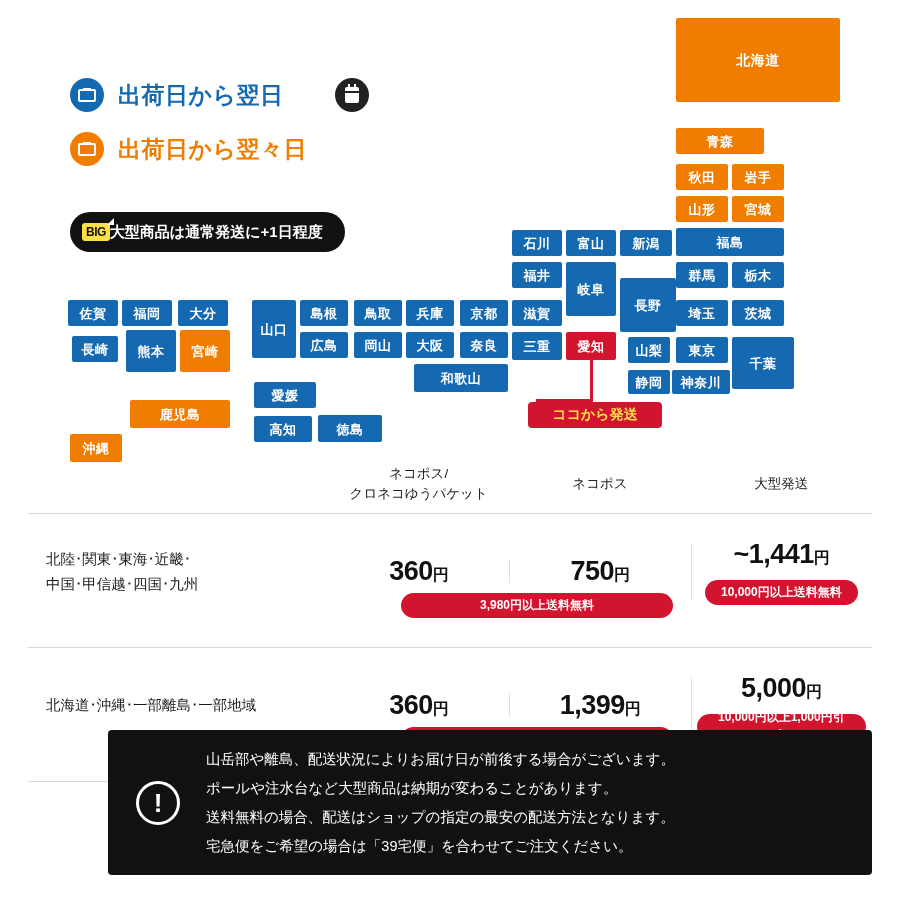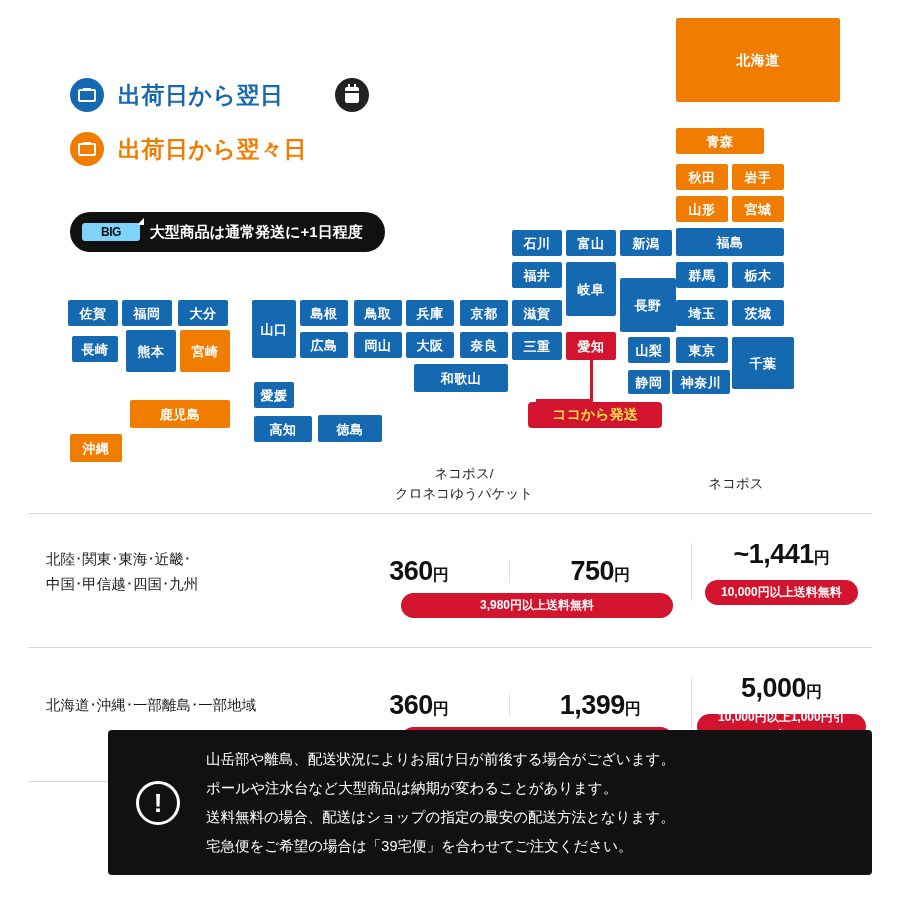--- a/index.html
+++ b/index.html
@@ -56,22 +56,22 @@
   .legend-row2 { margin-top: 20px; }
   .legend-inline { position: absolute; left: 335px; top: 78px; display:flex; align-items:center; }
 
   .big-pill {
     position: absolute; left: 70px; top: 212px;
     background: #111111; color: #ffffff;
     border-radius: 22px; height: 40px;
     display: flex; align-items: center; padding: 0 22px 0 12px;
   }
   .big-badge {
-    background:#7dd3fc; color:#111111; font-weight:bold; font-size:12px;
-    border-radius:3px; padding:2px 19px; margin-right:10px; letter-spacing:-0.5px;
+    background:#fde047; color:#111111; font-weight:bold; font-size:12px;
+    border-radius:3px; padding:2px 4px; margin-right:0; letter-spacing:-0.5px;
     position: relative;
   }
   .big-badge:after{
     content:""; position:absolute; right:-4px; top:-5px;
     border-left:7px solid transparent; border-bottom:7px solid #ffffff;
     transform: rotate(0deg);
   }
   .big-pill-text { font-size: 15px; font-weight: bold; }
 
   
@@ -204,21 +204,21 @@
     <div class="pref c-blue" style="left:414px; top:364px; width:94px; height:28px;">和歌山</div>
 
     <div class="pref c-blue" style="left:354px; top:300px; width:48px; height:26px;">鳥取</div>
     <div class="pref c-blue" style="left:300px; top:300px; width:48px; height:26px;">島根</div>
     <div class="pref c-blue" style="left:354px; top:332px; width:48px; height:26px;">岡山</div>
     <div class="pref c-blue" style="left:300px; top:332px; width:48px; height:26px;">広島</div>
     <div class="pref c-blue" style="left:252px; top:300px; width:44px; height:58px;">山口</div>
 
     <div class="pref c-blue" style="left:318px; top:382px; width:64px; height:26px;margin-top:33px;">香川</div>
     <div class="pref c-blue" style="left:318px; top:416px; width:64px; height:26px;">徳島</div>
-    <div class="pref c-blue" style="left:254px; top:382px; width:40px; height:26px;">愛媛</div>
+    <div class="pref c-blue" style="left:254px; top:382px; width:62px; height:26px;">愛媛</div>
     <div class="pref c-blue" style="left:254px; top:416px; width:58px; height:26px;">高知</div>
 
     <div class="pref c-blue" style="left:122px; top:300px; width:50px; height:26px;">福岡</div>
     <div class="pref c-blue" style="left:68px; top:300px; width:50px; height:26px;">佐賀</div>
     <div class="pref c-blue" style="left:72px; top:336px; width:46px; height:26px;">長崎</div>
     <div class="pref c-blue" style="left:126px; top:330px; width:50px; height:42px;">熊本</div>
     <div class="pref c-blue" style="left:178px; top:300px; width:50px; height:26px;">大分</div>
     <div class="pref c-orange" style="left:180px; top:330px; width:50px; height:42px;">宮崎</div>
     <div class="pref c-orange" style="left:130px; top:400px; width:100px; height:28px;">鹿児島</div>
     <div class="pref c-orange" style="left:70px; top:434px; width:52px; height:28px;">沖縄</div>
@@ -229,20 +229,21 @@
   </div>
 
   <div class="table">
     <div class="thead">
       <div class="th-spacer"></div>
       <div class="th">
         <div>ネコポス/</div>
         <div>クロネコゆうパケット</div>
       </div>
       <div class="th">ネコポス</div>
+      <div class="th">大型発送</div>
     </div>
 
     <div class="divider"></div>
 
     <div class="trow">
       <div class="td-label">
         <div>北陸･関東･東海･近畿･</div>
         <div>中国･甲信越･四国･九州</div>
       </div>
       <div class="td">

